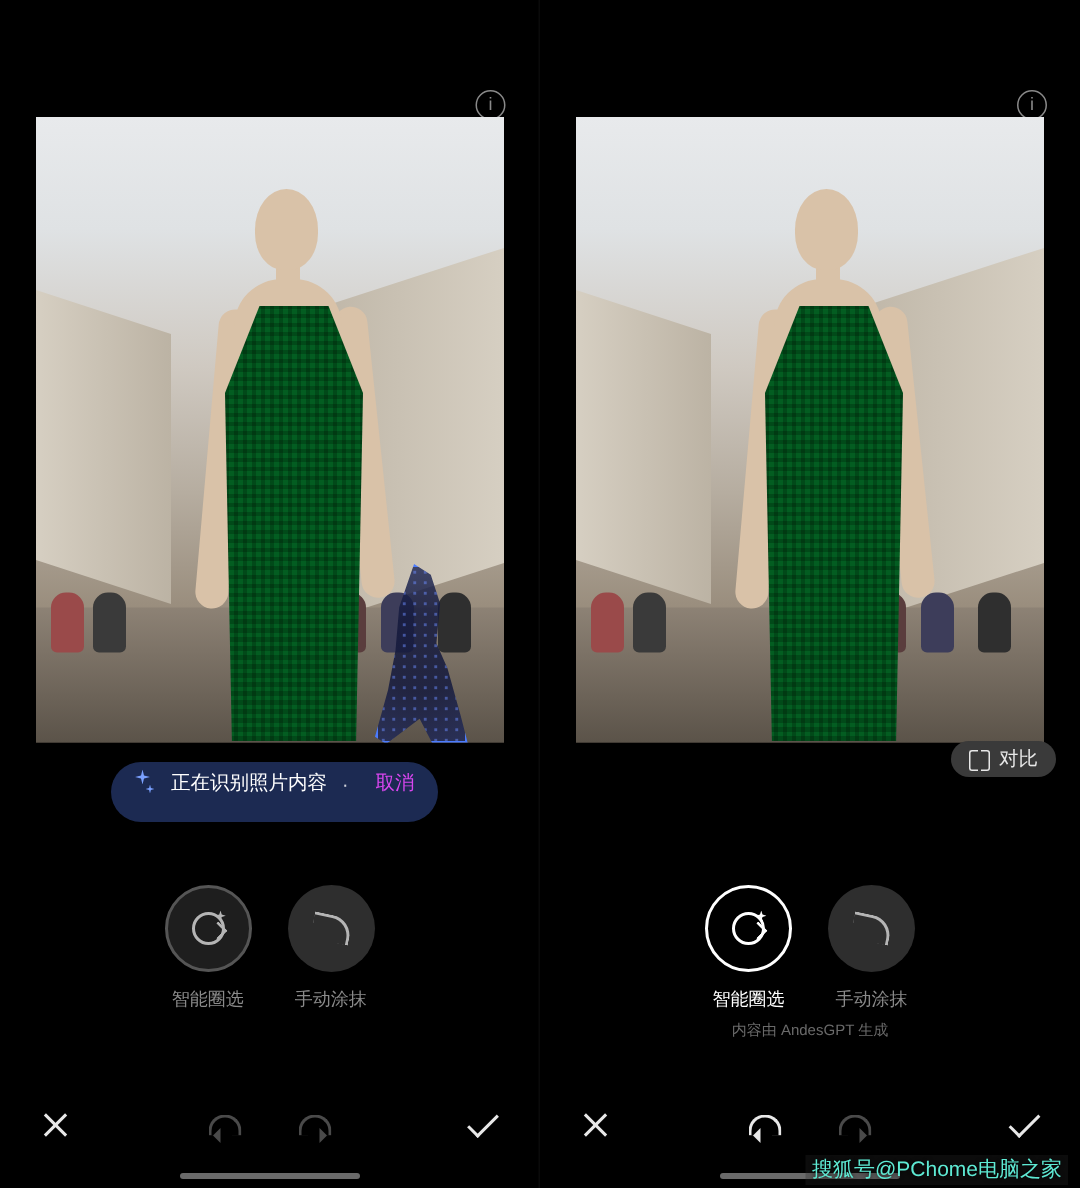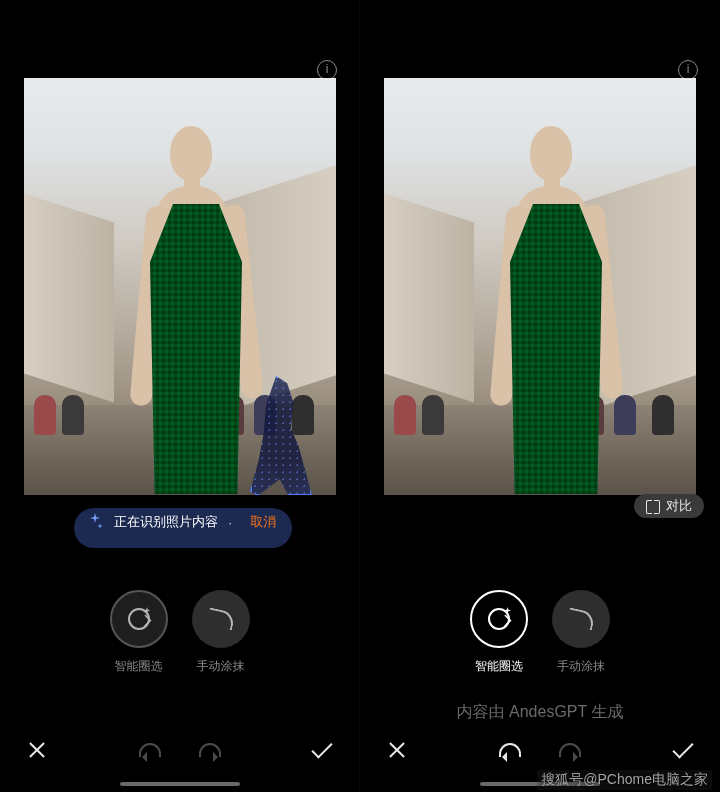--- a/index.html
+++ b/index.html
@@ -86,21 +86,21 @@
       border-radius: 20px;
       display: flex; align-items: center; gap: 10px;
       color: #fff; font-size: 13px;
     }
     .sparkle {
       width: 18px; height: 18px; position: relative;
     }
     .sparkle::before{ content:""; position:absolute; left:4px; top:0; width:10px; height:10px; background:#7aa0ff; clip-path: polygon(50% 0,60% 40%,100% 50%,60% 60%,50% 100%,40% 60%,0 50%,40% 40%); }
     .sparkle::after{ content:""; position:absolute; left:11px; top:10px; width:6px; height:6px; background:#7aa0ff; clip-path: polygon(50% 0,60% 40%,100% 50%,60% 60%,50% 100%,40% 60%,0 50%,40% 40%); }
     .dots { letter-spacing: 2px; opacity:0.8; }
-    .cancel-link { color:#f97316; margin-left:6px; cursor:pointer; }
+    .cancel-link { color:#d946ef; margin-left:6px; cursor:pointer; }
 
     .tool-row {
       position:absolute; left:0; right:0; top:590px;
       display:flex; justify-content:center; gap:24px;
     }
     .tool {
       display:flex; flex-direction:column; align-items:center; gap:10px;
       cursor:pointer;
     }
     .tool-circle {
@@ -125,22 +125,22 @@
       border-radius:18px; height:24px;
       display:flex; align-items:center; gap:6px;
       padding:0 12px; font-size:13px; cursor:pointer;
     }
     .cmp-ic { width:14px; height:14px; position:relative; }
     .cmp-ic::before,.cmp-ic::after{ content:""; position:absolute; top:1px; width:5px; height:12px; border:1.5px solid #e8e8e8; }
     .cmp-ic::before{ left:0; border-radius:2px 0 0 2px; border-right:none; }
     .cmp-ic::after{ right:0; border-radius:0 2px 2px 0; border-left:none; }
 
     .caption {
-      position:absolute; left:0; right:0; top:702px;
-      text-align:center; font-size:16px; color:#6a6a6a;
+      position:absolute; left:0; right:0; top:680px;
+      text-align:center; font-size:10px; color:#6a6a6a;
     }
 
     .bottom-bar {
       position:absolute; left:0; right:0; bottom:22px; height:40px;
       display:flex; align-items:center; justify-content:space-between;
       padding:0 24px;
     }
     .bb-mid { display:flex; gap:34px; }
     .bb-ic { width:26px; height:26px; color:#e8e8e8; display:flex; align-items:center; justify-content:center; cursor:pointer; }
     .bb-ic.dis { color:#4a4a4a; cursor:default; }
@@ -148,21 +148,21 @@
     .x-ic::before,.x-ic::after{ content:""; position:absolute; left:8px; top:-1px; width:2px; height:20px; background: currentColor; }
     .x-ic::before{ transform:rotate(45deg); } .x-ic::after{ transform:rotate(-45deg); }
     .chk-ic{ width:20px; height:10px; border-left:2px solid currentColor; border-bottom:2px solid currentColor; transform:rotate(-45deg); margin-top:-4px; }
     .undo-ic,.redo-ic{ width:22px; height:14px; border:2px solid currentColor; border-bottom:none; border-radius:14px 14px 0 0; position:relative; }
     .undo-ic::after{ content:""; position:absolute; left:-4px; top:7px; border:5px solid transparent; border-right-color:currentColor; }
     .redo-ic::after{ content:""; position:absolute; right:-4px; top:7px; border:5px solid transparent; border-left-color:currentColor; }
     .home-ind { position:absolute; left:50%; bottom:6px; transform:translateX(-50%); width:120px; height:4px; border-radius:2px; background:#6a6a6a; }
 
     .watermark {
       position:absolute; right:8px; bottom:2px;
-      color:#a3a3a3; font-size:14px; font-weight:500;
+      color:#5eead4; font-size:14px; font-weight:500;
       text-shadow:0 0 3px rgba(0,0,0,0.8);
       background: rgba(40,40,40,0.3); padding:1px 4px;text-align:center;
     }
   </style>
 </head>
 <body>
 
 <div class="panels">
 
   <div class="panel panel-left">

